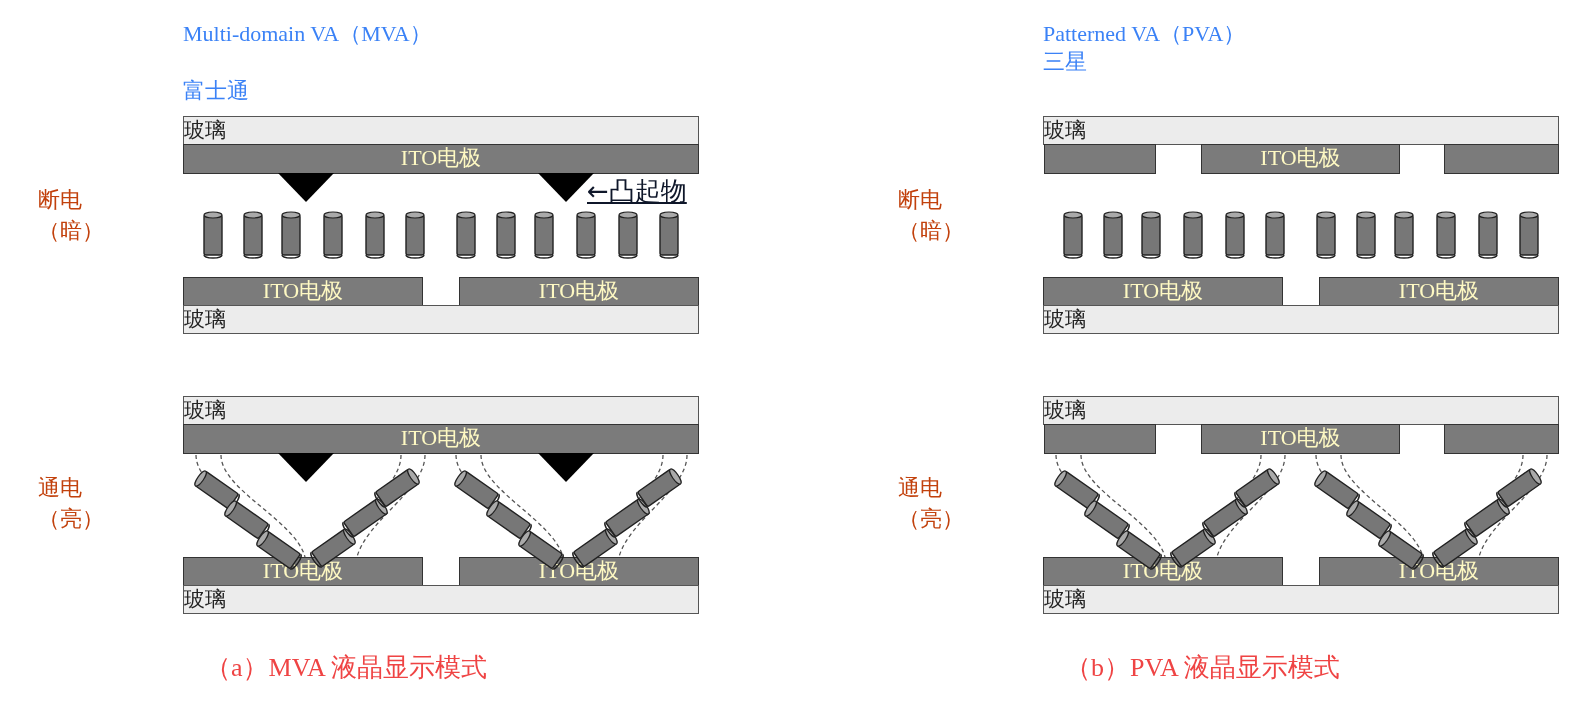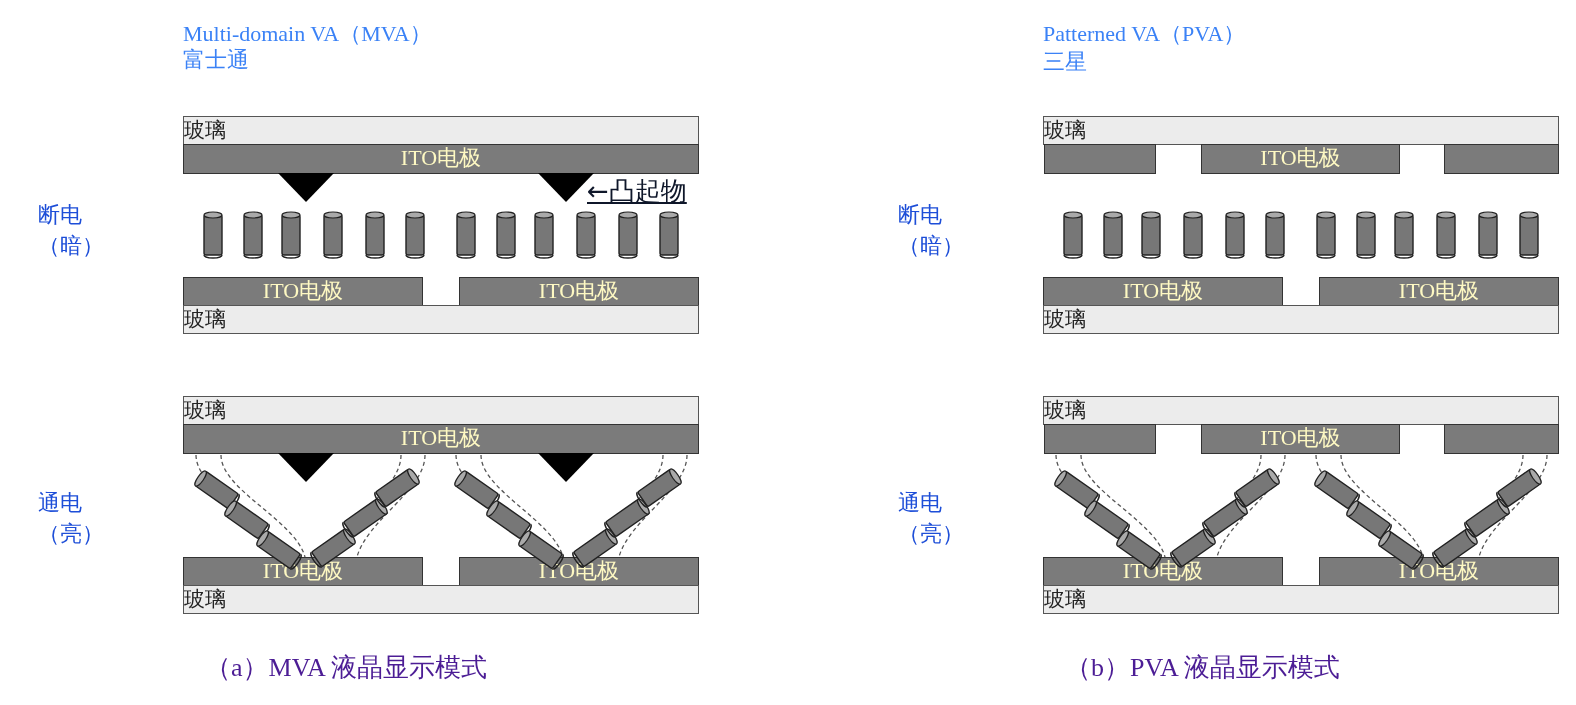--- a/index.html
+++ b/index.html
@@ -1,35 +1,35 @@
 <!DOCTYPE html>
 <html><head>
 <meta charset="utf-8">
 <style>
   html,body{margin:0;padding:0;background:#fff;}
   body{width:1576px;height:705px;position:relative;overflow:hidden;
        font-family:"Liberation Serif","DejaVu Serif",serif;color:#222;}
   .abs{position:absolute;}
   .title{text-align:left;font-size:22px;line-height:28px;color:#3b82f6;}
-  .side{font-size:22px;line-height:31px;font-family:"DejaVu Sans",sans-serif;color:#1d4ed8;margin-top:15px;}
-  .caption{font-size:26px;line-height:32px;color:#4c1d95;text-align:center;}
+  .side{font-size:22px;line-height:31px;font-family:"DejaVu Sans",sans-serif;color:#c2410c;}
+  .caption{font-size:26px;line-height:32px;color:#ef4444;text-align:center;}
   .glass{background:#ececec;border:1.5px solid #555;box-sizing:border-box;
          text-align:left;font-size:21px;line-height:26px;color:#222;font-family:"DejaVu Sans","Liberation Serif",serif;}
   .ito{background:#7b7b7b;border:1.5px solid #333;box-sizing:border-box;
        text-align:center;font-size:22px;line-height:26px;color:#fef9c3;font-family:"Liberation Serif","DejaVu Sans",serif;}
   svg.overlay{position:absolute;left:0;top:0;pointer-events:none;}
   .bump-label{font-size:26px;font-family:"DejaVu Sans",sans-serif;color:#0f172a;text-decoration:underline;}
 </style>
 </head>
 <body>
 
 <div>
   <div class="abs title" style="left:183px;top:20px;width:515px;">
     <div>Multi-domain VA（MVA）</div>
-    <div style="font-family:Liberation Mono, monospace;">富士通</div>
+    <div style="font-family:Liberation Serif, serif;margin-top:29px;">富士通</div>
   </div>
 
   <div class="abs side" style="left:38px;top:184px;">
     <div>断电</div>
     <div>（暗）</div>
   </div>
   <div class="abs side" style="left:38px;top:472px;">
     <div>通电</div>
     <div>（亮）</div>
   </div>

